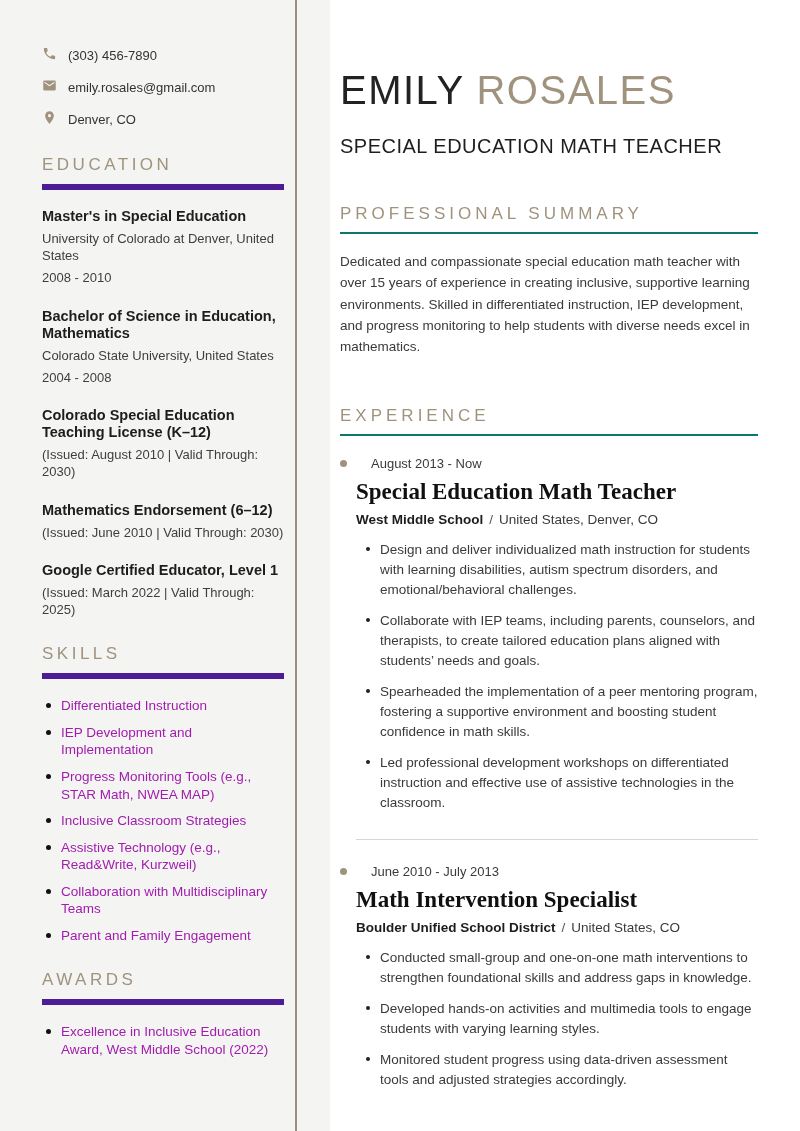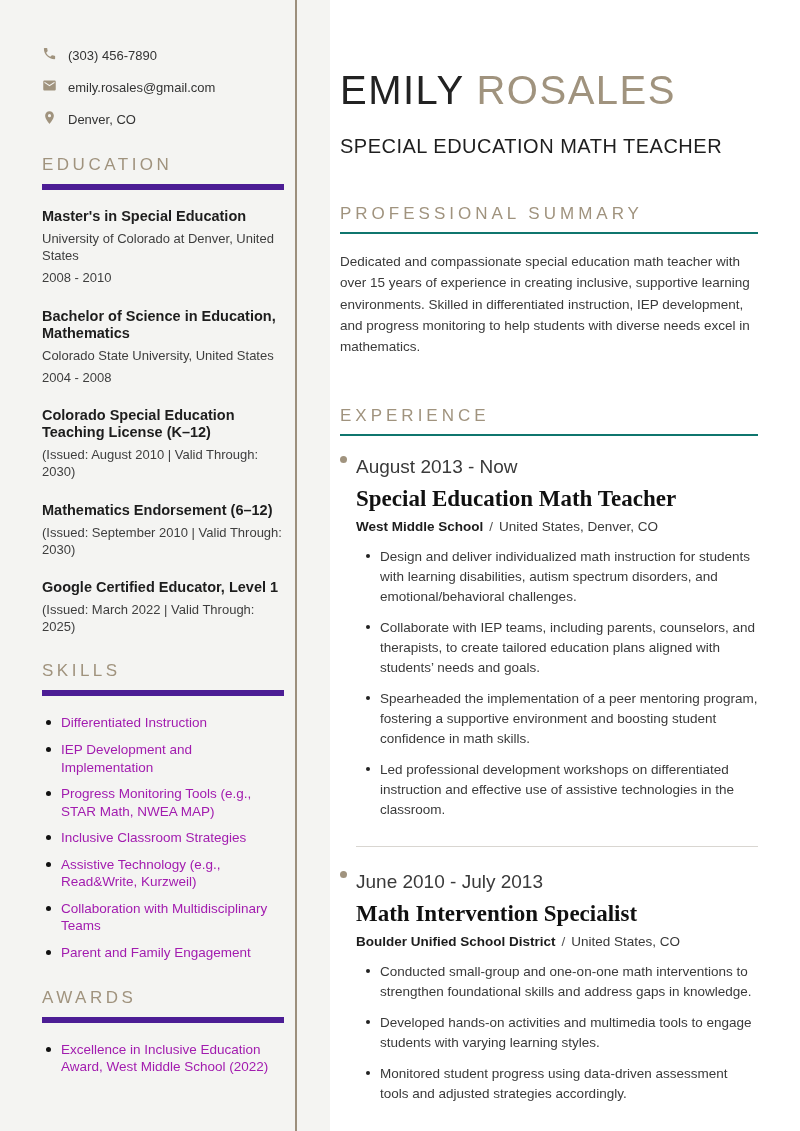--- a/index.html
+++ b/index.html
@@ -64,21 +64,21 @@
     font-size:17px; font-weight:400; letter-spacing:4px;
     color:#a0937e;
     padding-bottom:8px;
     border-bottom:2px solid #0f766e;
   }
   .sec-summary { margin-top:46px; }
   .summary-text { margin-top:17px; font-size:13.5px; line-height:1.58; color:#3a3a3a; }
 
   .sec-experience { margin-top:48px; }
   .job { margin-top:20px; }
-  .date-line { display:flex; gap:9px; font-size:19px; color:#3a3a3a; }
+  .date-line { display:flex; align-items:center; gap:24px; font-size:13px; color:#3a3a3a; }
   .dot-tan { flex:0 0 7px; width:7px; height:7px; border-radius:50%; background:#a0937e; }
   .job-body { padding-left:16px; }
   .role {
     margin-top:8px;
     font-family:"Liberation Serif", "DejaVu Serif", serif;
     font-size:23px; font-weight:700; color:#101010; line-height:1.15;
   }
   .company-line { margin-top:7px; font-size:13.5px; }
   .company-line .co { font-weight:700; color:#1c1c1c; }
   .company-line .sep { color:#555; margin:0 6px; }
@@ -133,21 +133,21 @@
       <div class="edu-degree">Bachelor of Science in Education, Mathematics</div>
       <div class="edu-school">Colorado State University, United States</div>
       <div class="edu-dates">2004 - 2008</div>
     </div>
     <div class="edu-item">
       <div class="edu-degree">Colorado Special Education Teaching License (K–12)</div>
       <div class="edu-dates">(Issued: August 2010 | Valid Through: 2030)</div>
     </div>
     <div class="edu-item">
       <div class="edu-degree">Mathematics Endorsement (6–12)</div>
-      <div class="edu-dates">(Issued: September 2010 | Valid Through: 2030)</div>
+      <div class="edu-dates">(Issued: June 2010 | Valid Through: 2030)</div>
     </div>
     <div class="edu-item">
       <div class="edu-degree">Google Certified Educator, Level 1</div>
       <div class="edu-dates">(Issued: March 2022 | Valid Through: 2025)</div>
     </div>
   </section>
 
   <section class="side-section">
     <h2 class="side-section-title">SKILLS</h2>
     <ul class="side-list">

